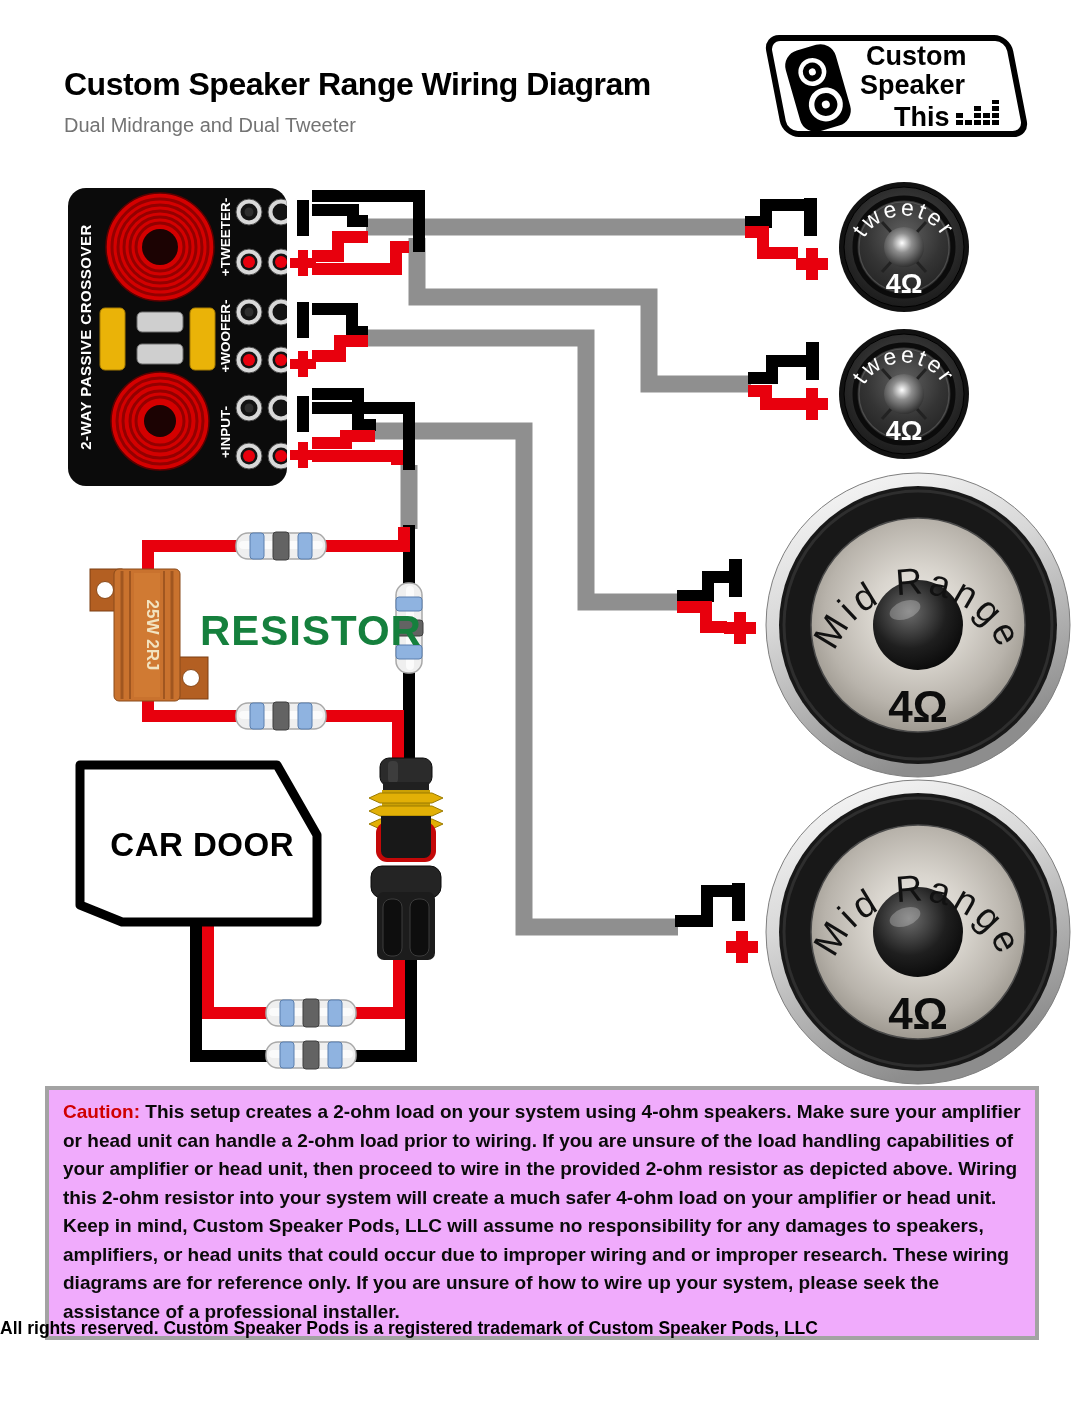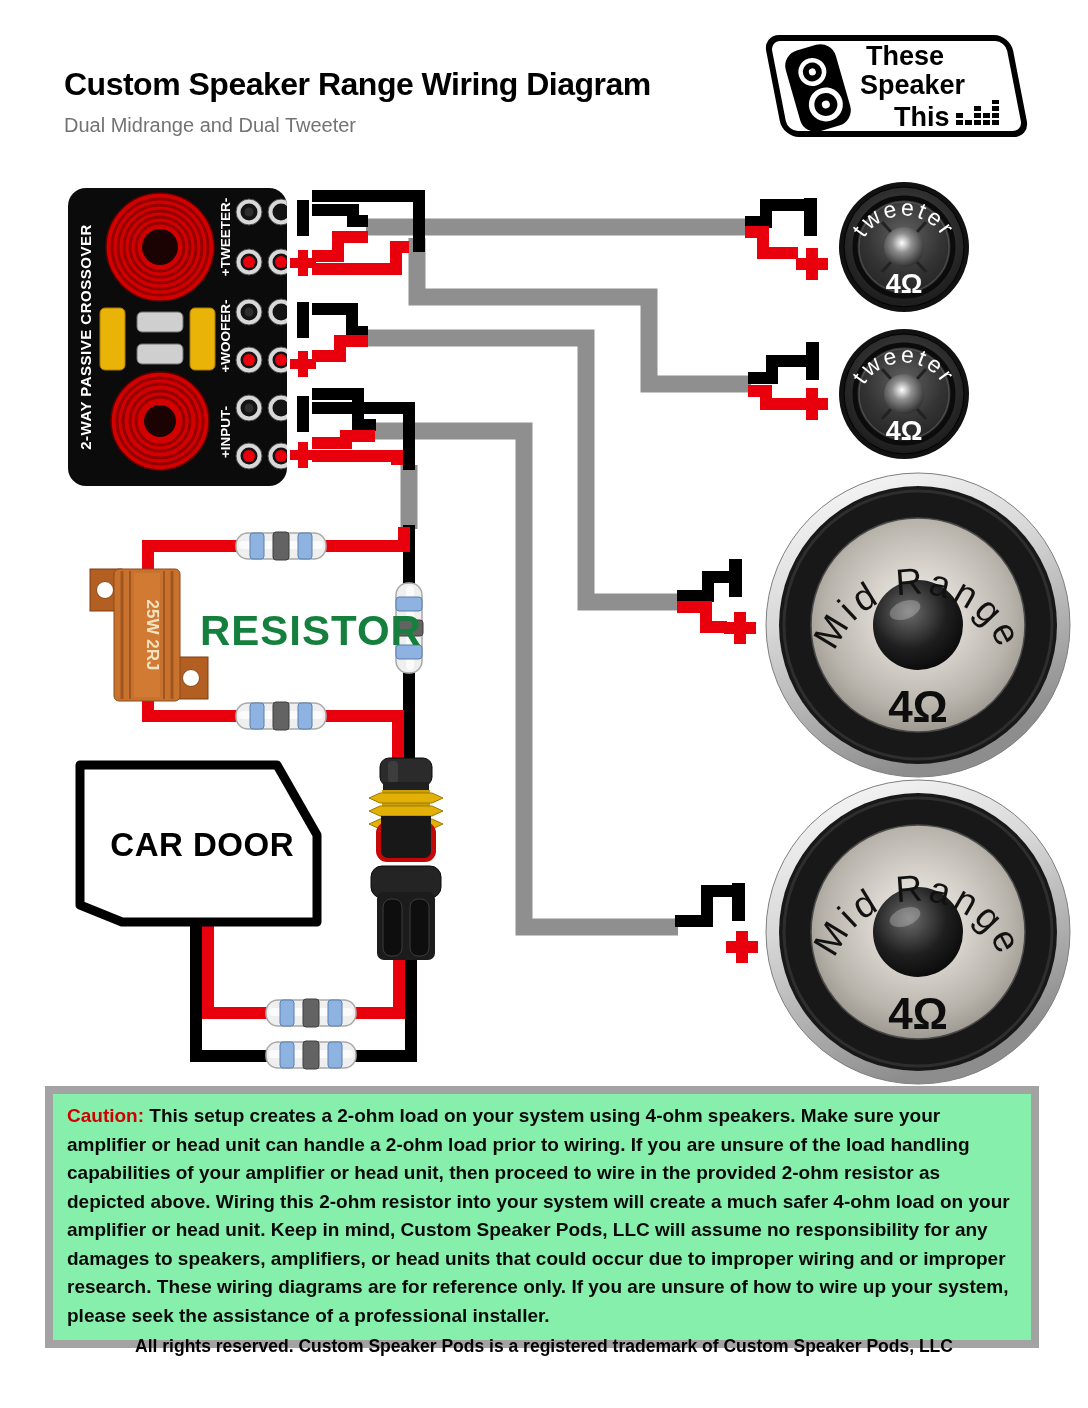--- a/index.html
+++ b/index.html
@@ -20,24 +20,24 @@
   .eq{display:inline-block;vertical-align:baseline;margin-left:6px;}
 
   
   #crossover{left:68px;top:188px;width:219px;height:298px;background:#0b0b0b;border-radius:18px;overflow:hidden;}
 
   
   #resistor-label{left:200px;top:607px;font-size:42px;font-weight:800;color:#15803d;letter-spacing:1px;}
   #cardoor-label{left:98px;top:826px;width:196px;text-align:right;font-size:33px;font-weight:800;color:#000;letter-spacing:0.5px;}
 
   
-  #caution-box{left:45px;top:1086px;width:994px;min-height:206px;border:8px solid #a3a3a3;box-sizing:border-box;padding:8px 14px 10px 14px;background:#86efac;}
+  #caution-box{left:45px;top:1086px;width:994px;min-height:206px;border:4px solid #a3a3a3;box-sizing:border-box;padding:8px 14px 10px 14px;background:#f0abfc;}
   #caution-box p{margin:0;font-size:19px;line-height:28.5px;font-weight:600;color:#0a0a0a;}
   #caution-prefix{color:#d00000;font-weight:800;}
-  #footer{left:0;top:1318px;width:1088px;text-align:center;font-size:17.5px;font-weight:700;color:#000;margin-top:18px;}
+  #footer{left:0;top:1318px;width:1088px;font-size:17.5px;font-weight:700;color:#000;}
 
   svg text{font-family:"Liberation Sans", sans-serif;}
 </style>
 </head>
 <body>
 
 <div id="page">
 
   <div class="abs" id="title">Custom Speaker Range Wiring Diagram</div>
   <div class="abs" id="subtitle">Dual Midrange and Dual Tweeter</div>
@@ -49,21 +49,21 @@
         <rect x="-26" y="-42" width="52" height="84" rx="16" fill="#000"></rect>
         <circle cx="-1" cy="-17" r="14" fill="#fff"></circle>
         <circle cx="-1" cy="-17" r="9.5" fill="#000"></circle>
         <circle cx="-1" cy="-17" r="3.5" fill="#fff"></circle>
         <circle cx="3" cy="18" r="17" fill="#fff"></circle>
         <circle cx="3" cy="18" r="11.5" fill="#000"></circle>
         <circle cx="3" cy="18" r="4" fill="#fff"></circle>
       </g>
     </svg>
     <div class="logo-text">
-      <span class="l1">These</span><br>
+      <span class="l1">Custom</span><br>
       <span class="l2">Speaker</span><br>
       <span class="l3">This</span><svg class="eq" width="46" height="26" viewBox="0 0 46 26">
         <g fill="#000">
           <rect x="0" y="20" width="7" height="5"></rect>
             <rect x="0" y="13" width="7" height="5"></rect>
           <rect x="9" y="20" width="7" height="5"></rect>
           <rect x="18" y="20" width="7" height="5"></rect>
             <rect x="18" y="13" width="7" height="5"></rect>
             <rect x="18" y="6" width="7" height="5"></rect>
           <rect x="27" y="20" width="7" height="5"></rect>

